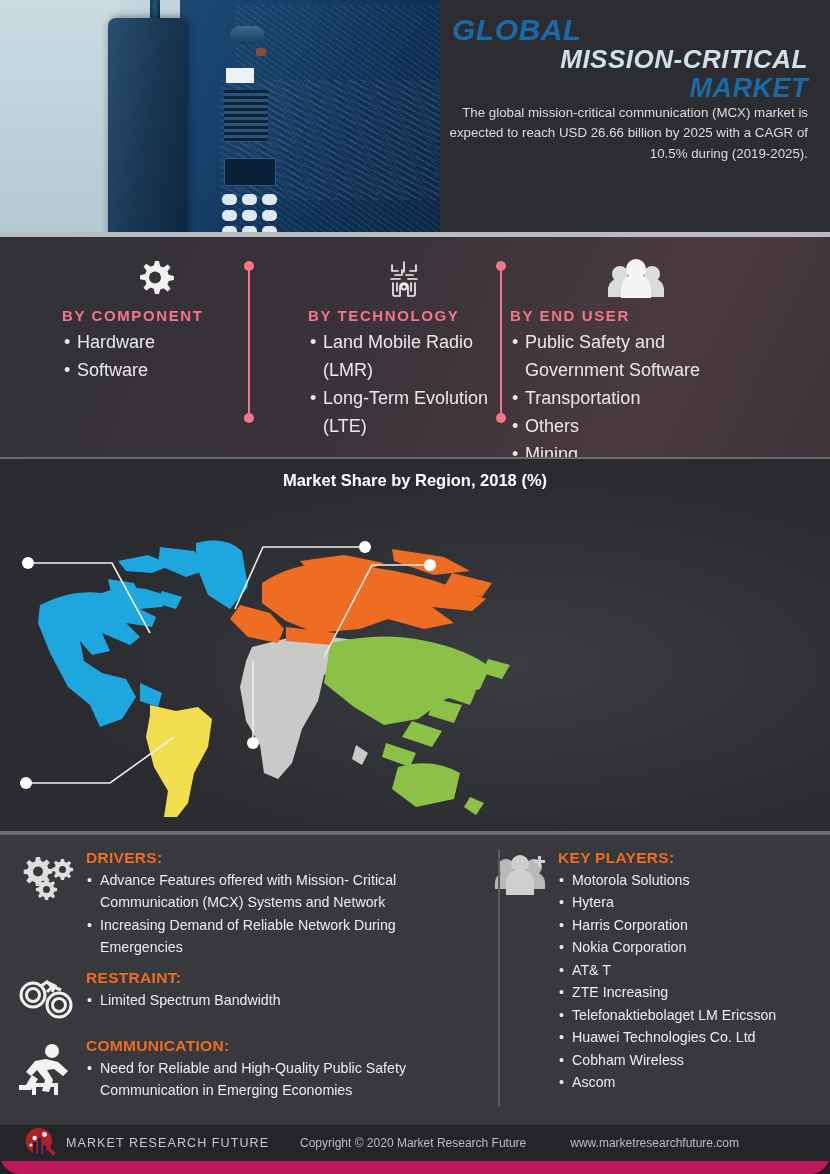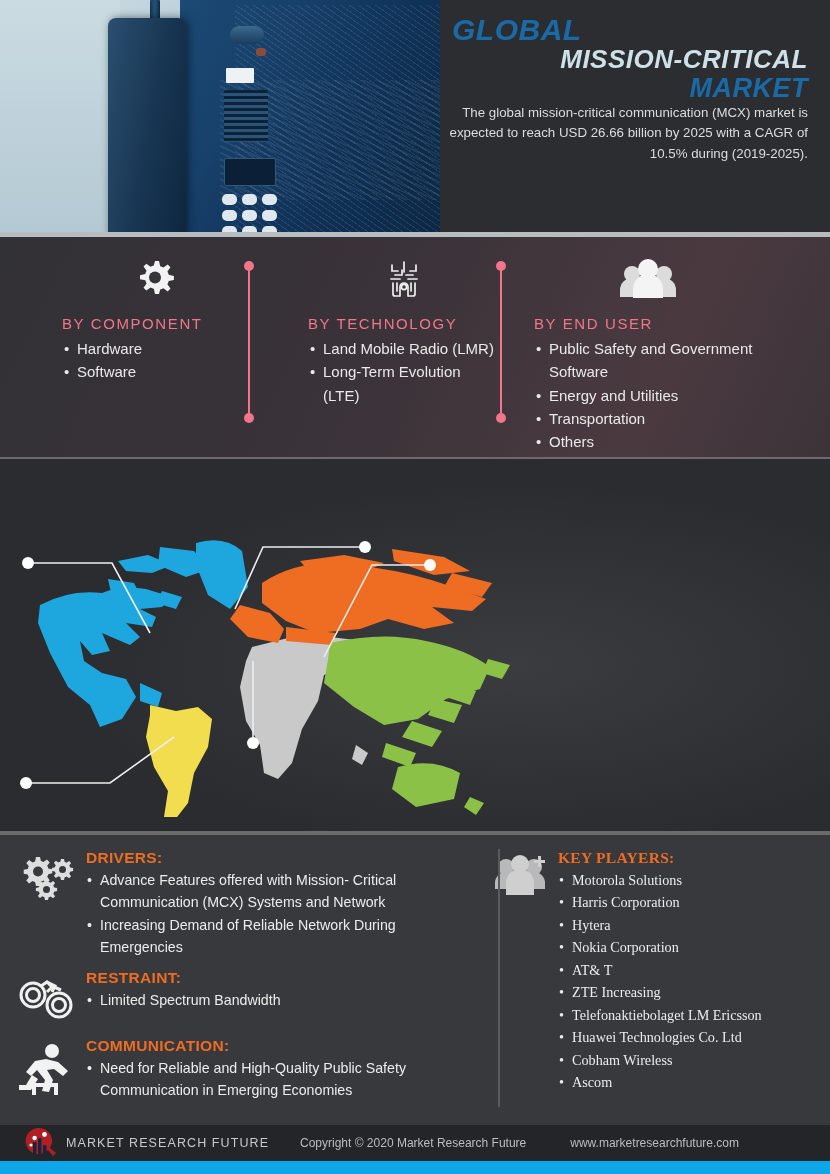--- a/index.html
+++ b/index.html
@@ -4,21 +4,21 @@
 <style>
   * { margin:0; padding:0; box-sizing:border-box; }
   html,body { background:#1f2124; }
   body {
     width:830px; height:1174px;
     font-family:"Liberation Sans", sans-serif;
     color:#e8e8e8;
     overflow:hidden;
     position:relative;
   }
-  .page { width:830px; height:1174px; position:relative; background:#0ea5e9; }
+  .page { width:830px; height:1174px; position:relative; background:#be185d;border-radius:20px; }
 
   
   .header { position:relative; width:830px; height:237px; background:#2b2d31; display:flex; }
   .header-photo { position:relative; width:440px; height:237px; overflow:hidden;
      background:linear-gradient(150deg,#cfdde4 0%,#bcd0da 28%,#9fbecd 40%,#2d5f86 55%,#133a5e 75%,#0d2c4a 100%); }
   .photo-sky { position:absolute; left:0; top:0; width:120px; height:237px;
      background:linear-gradient(180deg,#cbdbe2,#b3c9d3); }
   .photo-vest { position:absolute; left:180px; top:0; width:260px; height:237px;
      background:linear-gradient(120deg,#1b4a74 0%,#17406a 30%,#0f3258 60%,#0b2744 100%); }
   .photo-vest:after{ content:""; position:absolute; left:40px; top:80px; width:220px; height:120px;
@@ -48,42 +48,42 @@
   .ttl-main { color:#cfe1e8; font-size:26px; }
   .ttl-market { color:#1a6aa8; font-size:27px; }
   .header-desc { font-size:13.3px; line-height:1.55; color:#dcdcdc; text-align:right; }
   .hdr-rule { position:absolute; left:0; top:232px; width:830px; height:5px; background:#b9bcbf; }
 
   
   .segments { position:relative; width:830px; height:222px; background:#36353a;
     background-image:linear-gradient(115deg,#323136 0%,#3a3339 45%,#4a3a40 78%,#3c3338 100%); display:flex; }
   .seg-col { position:relative; padding-top:18px; }
   .seg-icon { height:48px; display:flex; align-items:center; justify-content:center; }
-  .seg-title { font-size:15px; font-weight:normal; color:#f2768b; letter-spacing:1.6px; margin-top:12px; }
+  .seg-title { font-size:15px; font-weight:bold; color:#f2768b; letter-spacing:1.6px; margin-top:4px; }
   .seg-list { margin-top:5px; list-style:none; }
-  .seg-list li { font-size:15px; color:#e9e9e9; line-height:1.55; position:relative; padding-left:15px; }
+  .seg-list li { font-size:18px; color:#e9e9e9; line-height:1.55; position:relative; padding-left:15px; }
   .seg-list li:before { content:"•"; position:absolute; left:2px; color:#e9e9e9; }
   .seg-div { position:relative; width:2px; margin-top:22px; height:160px; }
   .seg-div .bar { position:absolute; left:0; top:8px; width:2px; height:146px; background:#f2768b; }
   .seg-div .dot { position:absolute; left:-4px; width:10px; height:10px; border-radius:50%;
      background:#f2768b; }
   .seg-div .dot.top { top:2px; } .seg-div .dot.bot { bottom:-4px; }
   .segments-rule { position:absolute; left:0; bottom:0; width:830px; height:2px; background:#6d6a6d; }
 
   
   .mapsec { position:relative; width:830px; height:374px; background:#2b2d30;
     background-image:radial-gradient(ellipse at 62% 55%, #3a3c40 0%, #2a2c2f 62%); overflow:hidden; }
   .map-title { text-align:center; padding-top:12px; font-size:16.5px; font-weight:bold; color:#ffffff; }
   .svgmap { position:absolute; left:0; top:28px; width:570px; height:330px; }
   .mapsec-rule { position:absolute; left:0; bottom:0; width:830px; height:2px; background:#6d6a6d; }
 
   
   .bottom { position:relative; width:830px; height:292px; background:#37393c; display:flex; }
   .bot-left { width:480px; padding:16px 12px 0 8px; }
-  .bot-right { width:350px; padding:16px 10px 0 6px; position:relative;font-family:Liberation Serif, serif; }
+  .bot-right { width:350px; padding:16px 10px 0 6px; position:relative; }
   .vline { position:absolute; left:18px; top:16px; width:2px; height:258px; background:#585b5f; }
   .blk { display:flex; margin-bottom:4px; }
   .blk-icon { width:78px; flex:0 0 78px; display:flex; justify-content:center; padding-top:6px; }
   .blk-body { flex:1; }
   .blk-title { font-size:15.5px; font-weight:bold; color:#ef6c23; letter-spacing:.3px; margin-bottom:2px; }
   .blk-list { list-style:none; }
   .blk-list li { font-size:14.2px; line-height:1.58; color:#ececec; position:relative; padding-left:14px; }
   .blk-list li:before { content:"•"; position:absolute; left:1px; }
   .bottom-rule { position:absolute; left:0; top:0; width:830px; height:2px; background:#6d6a6d; }
 
@@ -186,48 +186,48 @@
         <li>Long-Term Evolution (LTE)</li>
       </ul>
     </div>
 
     <div class="seg-div">
       <div class="bar"></div>
       <div class="dot top"></div>
       <div class="dot bot"></div>
     </div>
 
-    <div class="seg-col" style="width:260px;padding-left:32px;">
+    <div class="seg-col" style="width:260px;padding-left:8px;">
       <div class="seg-icon" style="justify-content:center;">
         <svg width="66" height="44" viewBox="0 0 66 44">
           <g fill="#dcdcdc">
             <circle cx="17" cy="17" r="8"></circle>
               <path d="M5 40 v-7 a12 12 0 0 1 24 0 v7 z"></path>
             <circle cx="49" cy="17" r="8"></circle>
               <path d="M37 40 v-7 a12 12 0 0 1 24 0 v7 z"></path>
           </g>
           <g fill="#f4f4f4">
             <circle cx="33" cy="12" r="10"></circle>
               <path d="M18 41 v-9 a15 15 0 0 1 30 0 v9 z"></path>
           </g>
         </svg>
       </div>
       <div class="seg-title">BY END USER</div>
       <ul class="seg-list">
         <li>Public Safety and Government Software</li>
-        <li>Energy and Utilities</li>
         <li>Transportation</li>
         <li>Others</li>
         <li>Mining</li>
       </ul>
     </div>
     <div class="segments-rule"></div>
   </div>
 
   <div class="mapsec">
+    <div class="map-title">Market Share by Region, 2018 (%)</div>
 
     <svg class="svgmap" viewBox="0 0 570 330">
 
       <g fill="#1ea7de">
         <path d="M40 118 q30-16 62-12 q18-8 44-4 l26 8 l-10 10 l-22 2 l16 8 l-4 10 l-26-4 l14 14 l-10 8 l-28-12 l8 18 l-18 4 l-12-14 l4 20 l18 12 l24 6 l10 18 l-14 22 l-22 8 l-10-22 l-22-18 l-18-34 l-12-30 z"></path>
         <path d="M118 74 l30-6 l24 10 l-20 8 l-26-2 z"></path>
         <path d="M160 60 l34 4 l16 18 l-24 8 l-28-12 z"></path>
         <path d="M196 56 q28-8 46 8 l6 36 l-18 22 l-22-14 l-12-30 z"></path>
         <path d="M108 92 l26 4 l6 12 l-28 2 z"></path>
         <path d="M162 104 l20 6 l-6 12 l-20-6 z"></path>
@@ -375,22 +375,22 @@
             <g fill="#cfcfcf">
                 <rect x="44" y="1" width="3" height="11"></rect>
                 <rect x="40" y="5" width="11" height="3"></rect>
               </g>
           </svg>
         </div>
         <div class="blk-body">
           <div class="blk-title">KEY PLAYERS:</div>
           <ul class="blk-list">
             <li>Motorola Solutions</li>
+            <li>Hytera</li>
             <li>Harris Corporation</li>
-            <li>Hytera</li>
             <li>Nokia Corporation</li>
             <li>AT&amp; T</li>
             <li>ZTE Increasing</li>
             <li>Telefonaktiebolaget LM Ericsson</li>
             <li>Huawei Technologies Co. Ltd</li>
             <li>Cobham Wireless</li>
             <li>Ascom</li>
           </ul>
         </div>
       </div>

